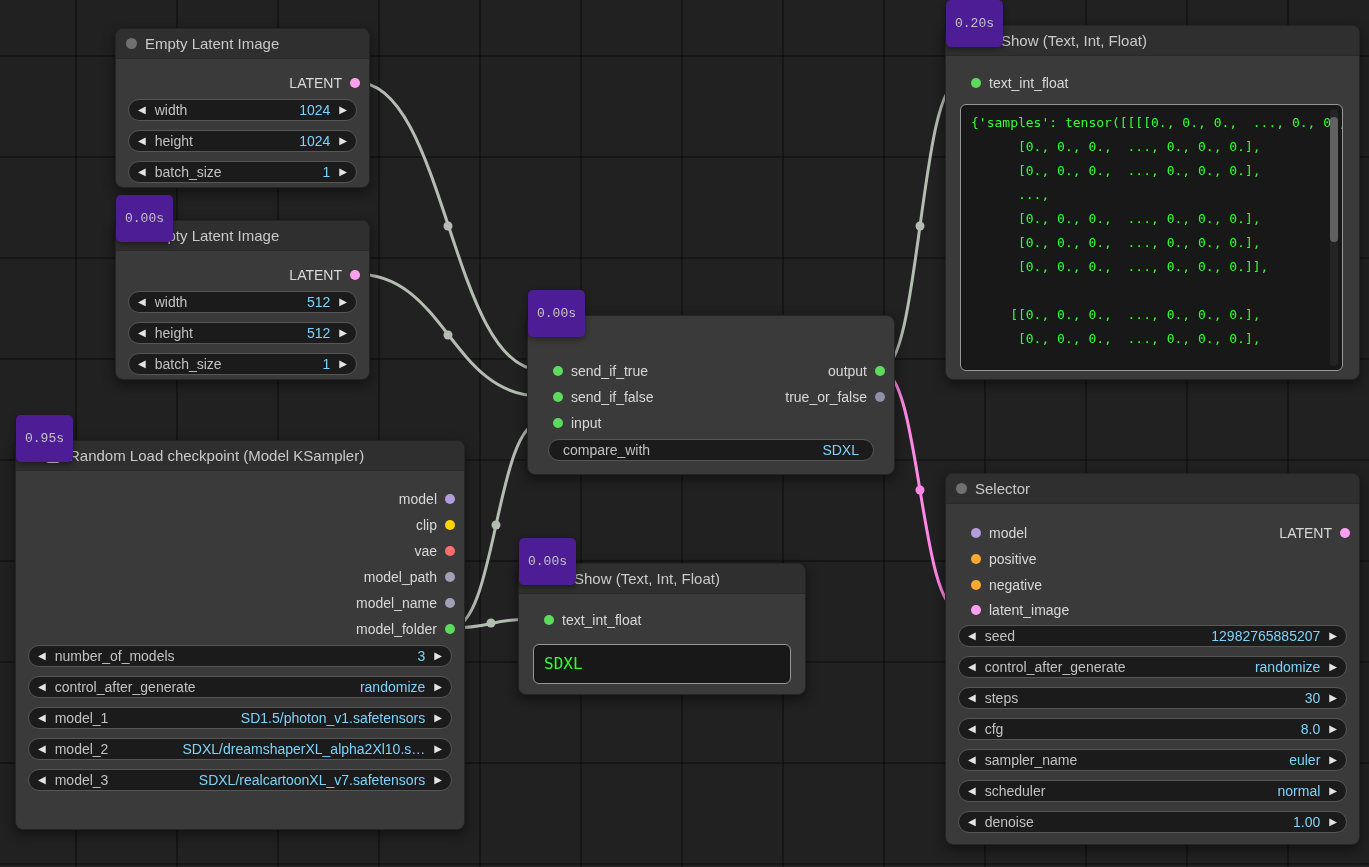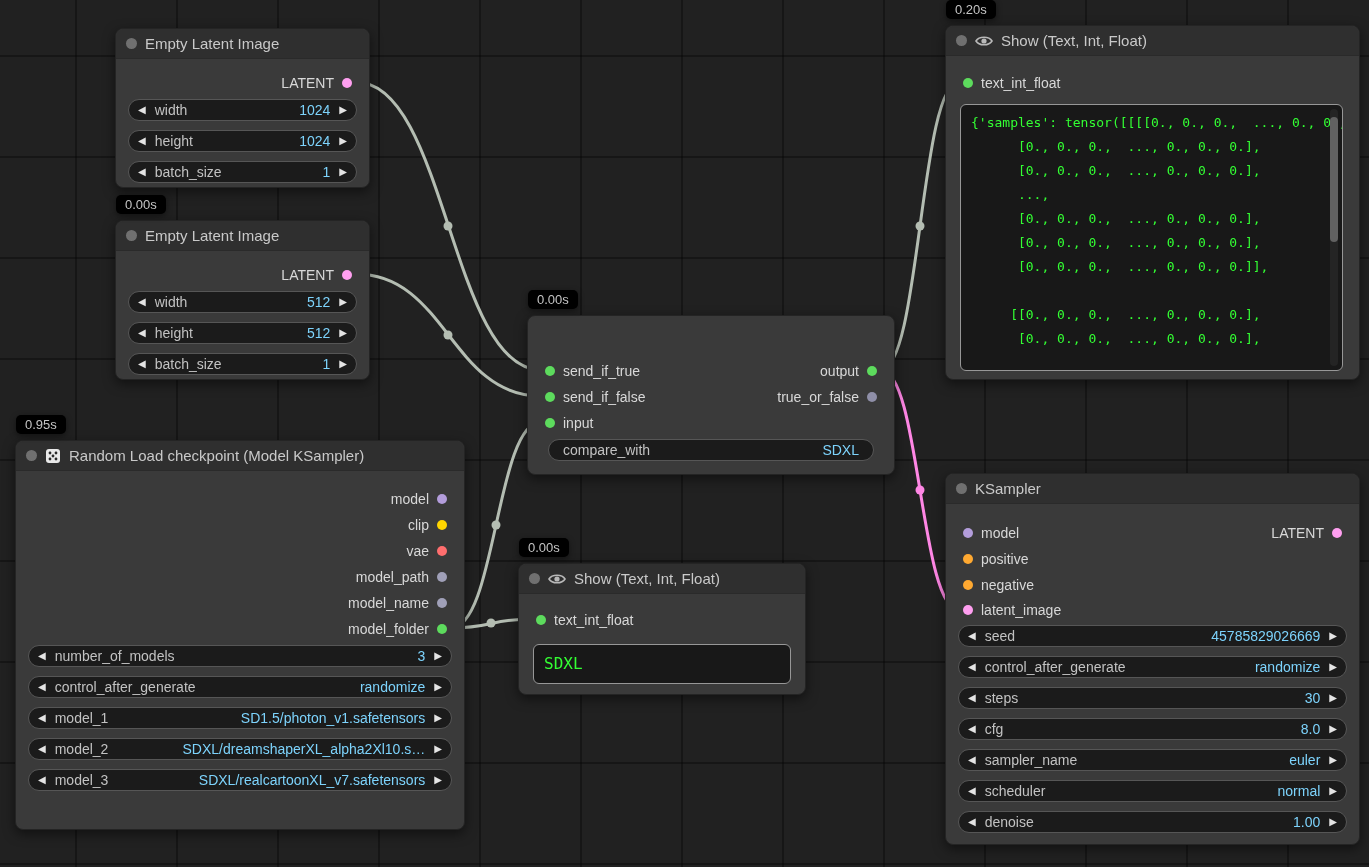--- a/index.html
+++ b/index.html
@@ -19,26 +19,26 @@
     position: absolute; background: #3a3a3a; border: 1px solid #242424; border-radius: 8px;
     box-shadow: 0 4px 12px rgba(0,0,0,.5); color: #ccc;
   }
   .ntitle {
     height: 30px; background: #2f2f2f; border-radius: 7px 7px 0 0; display: flex;
     align-items: center; padding: 0 10px; gap: 8px; font-size: 15px; color: #c9c9c9;
     border-bottom: 1px solid #2a2a2a; white-space: nowrap; overflow: hidden;
   }
   .cdot { width: 11px; height: 11px; border-radius: 50%; background: #707070; flex: 0 0 auto; }
   .badge {
-    position: absolute; top: -26px; left: 0; background: #000000; color: #c4c4c4;
-    font-size: 13px; padding: 2px 9px; border-radius: 5px; box-shadow: 0 2px 6px rgba(0,0,0,.45);
+    position: absolute; top: -26px; left: 0; background: #4c1d95; color: #c4c4c4;
+    font-size: 13px; padding: 16px 9px; border-radius: 5px; box-shadow: 0 2px 6px rgba(0,0,0,.45); font-family: Liberation Mono, monospace;
   }
   .srow { position: absolute; height: 24px; display: flex; align-items: center; font-size: 14px; color: #d8d8d8; white-space: nowrap; }
-  .srow.in  { left: 8px; padding-left: 27px; }
-  .srow.out { right: 8px; padding-right: 27px; justify-content: flex-end; }
+  .srow.in  { left: 16px; padding-left: 27px; }
+  .srow.out { right: 0; padding-right: 27px; justify-content: flex-end; }
   .sdot { position: absolute; width: 10px; height: 10px; border-radius: 50%; top: 7px; }
   .srow.in  .sdot { left: 9px; }
   .srow.out .sdot { right: 9px; }
   .widget {
     position: absolute; left: 12px; right: 12px; height: 22px; background: #1b1b1b;
     border: 1px solid #565656; border-radius: 11px; display: flex; align-items: center;
     padding: 0 9px; font-size: 14px; white-space: nowrap; overflow: hidden;
   }
   .widget .wl { color: #c2c2c2; margin-left: 9px; }
   .widget .wv { color: #7dd3fc; margin-left: auto; margin-right: 9px; }
@@ -285,21 +285,21 @@
       [0., 0., 0.,  ..., 0., 0., 0.],</pre>
       <div class="sbtrack">
         <div class="sbthumb"></div>
       </div>
     </div>
   </div>
 
   <div class="node" style="left:945px; top:473px; width:415px; height:372px;">
     <div class="ntitle">
       <span class="cdot"></span>
-      <span>KSampler</span>
+      <span>Selector</span>
     </div>
     <div class="srow in" style="top:47px;">
       <span class="sdot" style="background:#b39ddb;"></span>
       <span>model</span>
     </div>
     <div class="srow in" style="top:73px;">
       <span class="sdot" style="background:#ffa931;"></span>
       <span>positive</span>
     </div>
     <div class="srow in" style="top:99px;">
@@ -310,21 +310,21 @@
       <span class="sdot" style="background:#ff9ff0;"></span>
       <span>latent_image</span>
     </div>
     <div class="srow out" style="top:47px;">
       <span>LATENT</span>
       <span class="sdot" style="background:#ff9ff0;"></span>
     </div>
     <div class="widget" style="top:151px;">
       <span class="arr">◀</span>
       <span class="wl">seed</span>
-      <span class="wv">45785829026669</span>
+      <span class="wv">12982765885207</span>
       <span class="arr">▶</span>
     </div>
     <div class="widget" style="top:182px;">
       <span class="arr">◀</span>
       <span class="wl">control_after_generate</span>
       <span class="wv">randomize</span>
       <span class="arr">▶</span>
     </div>
     <div class="widget" style="top:213px;">
       <span class="arr">◀</span>

